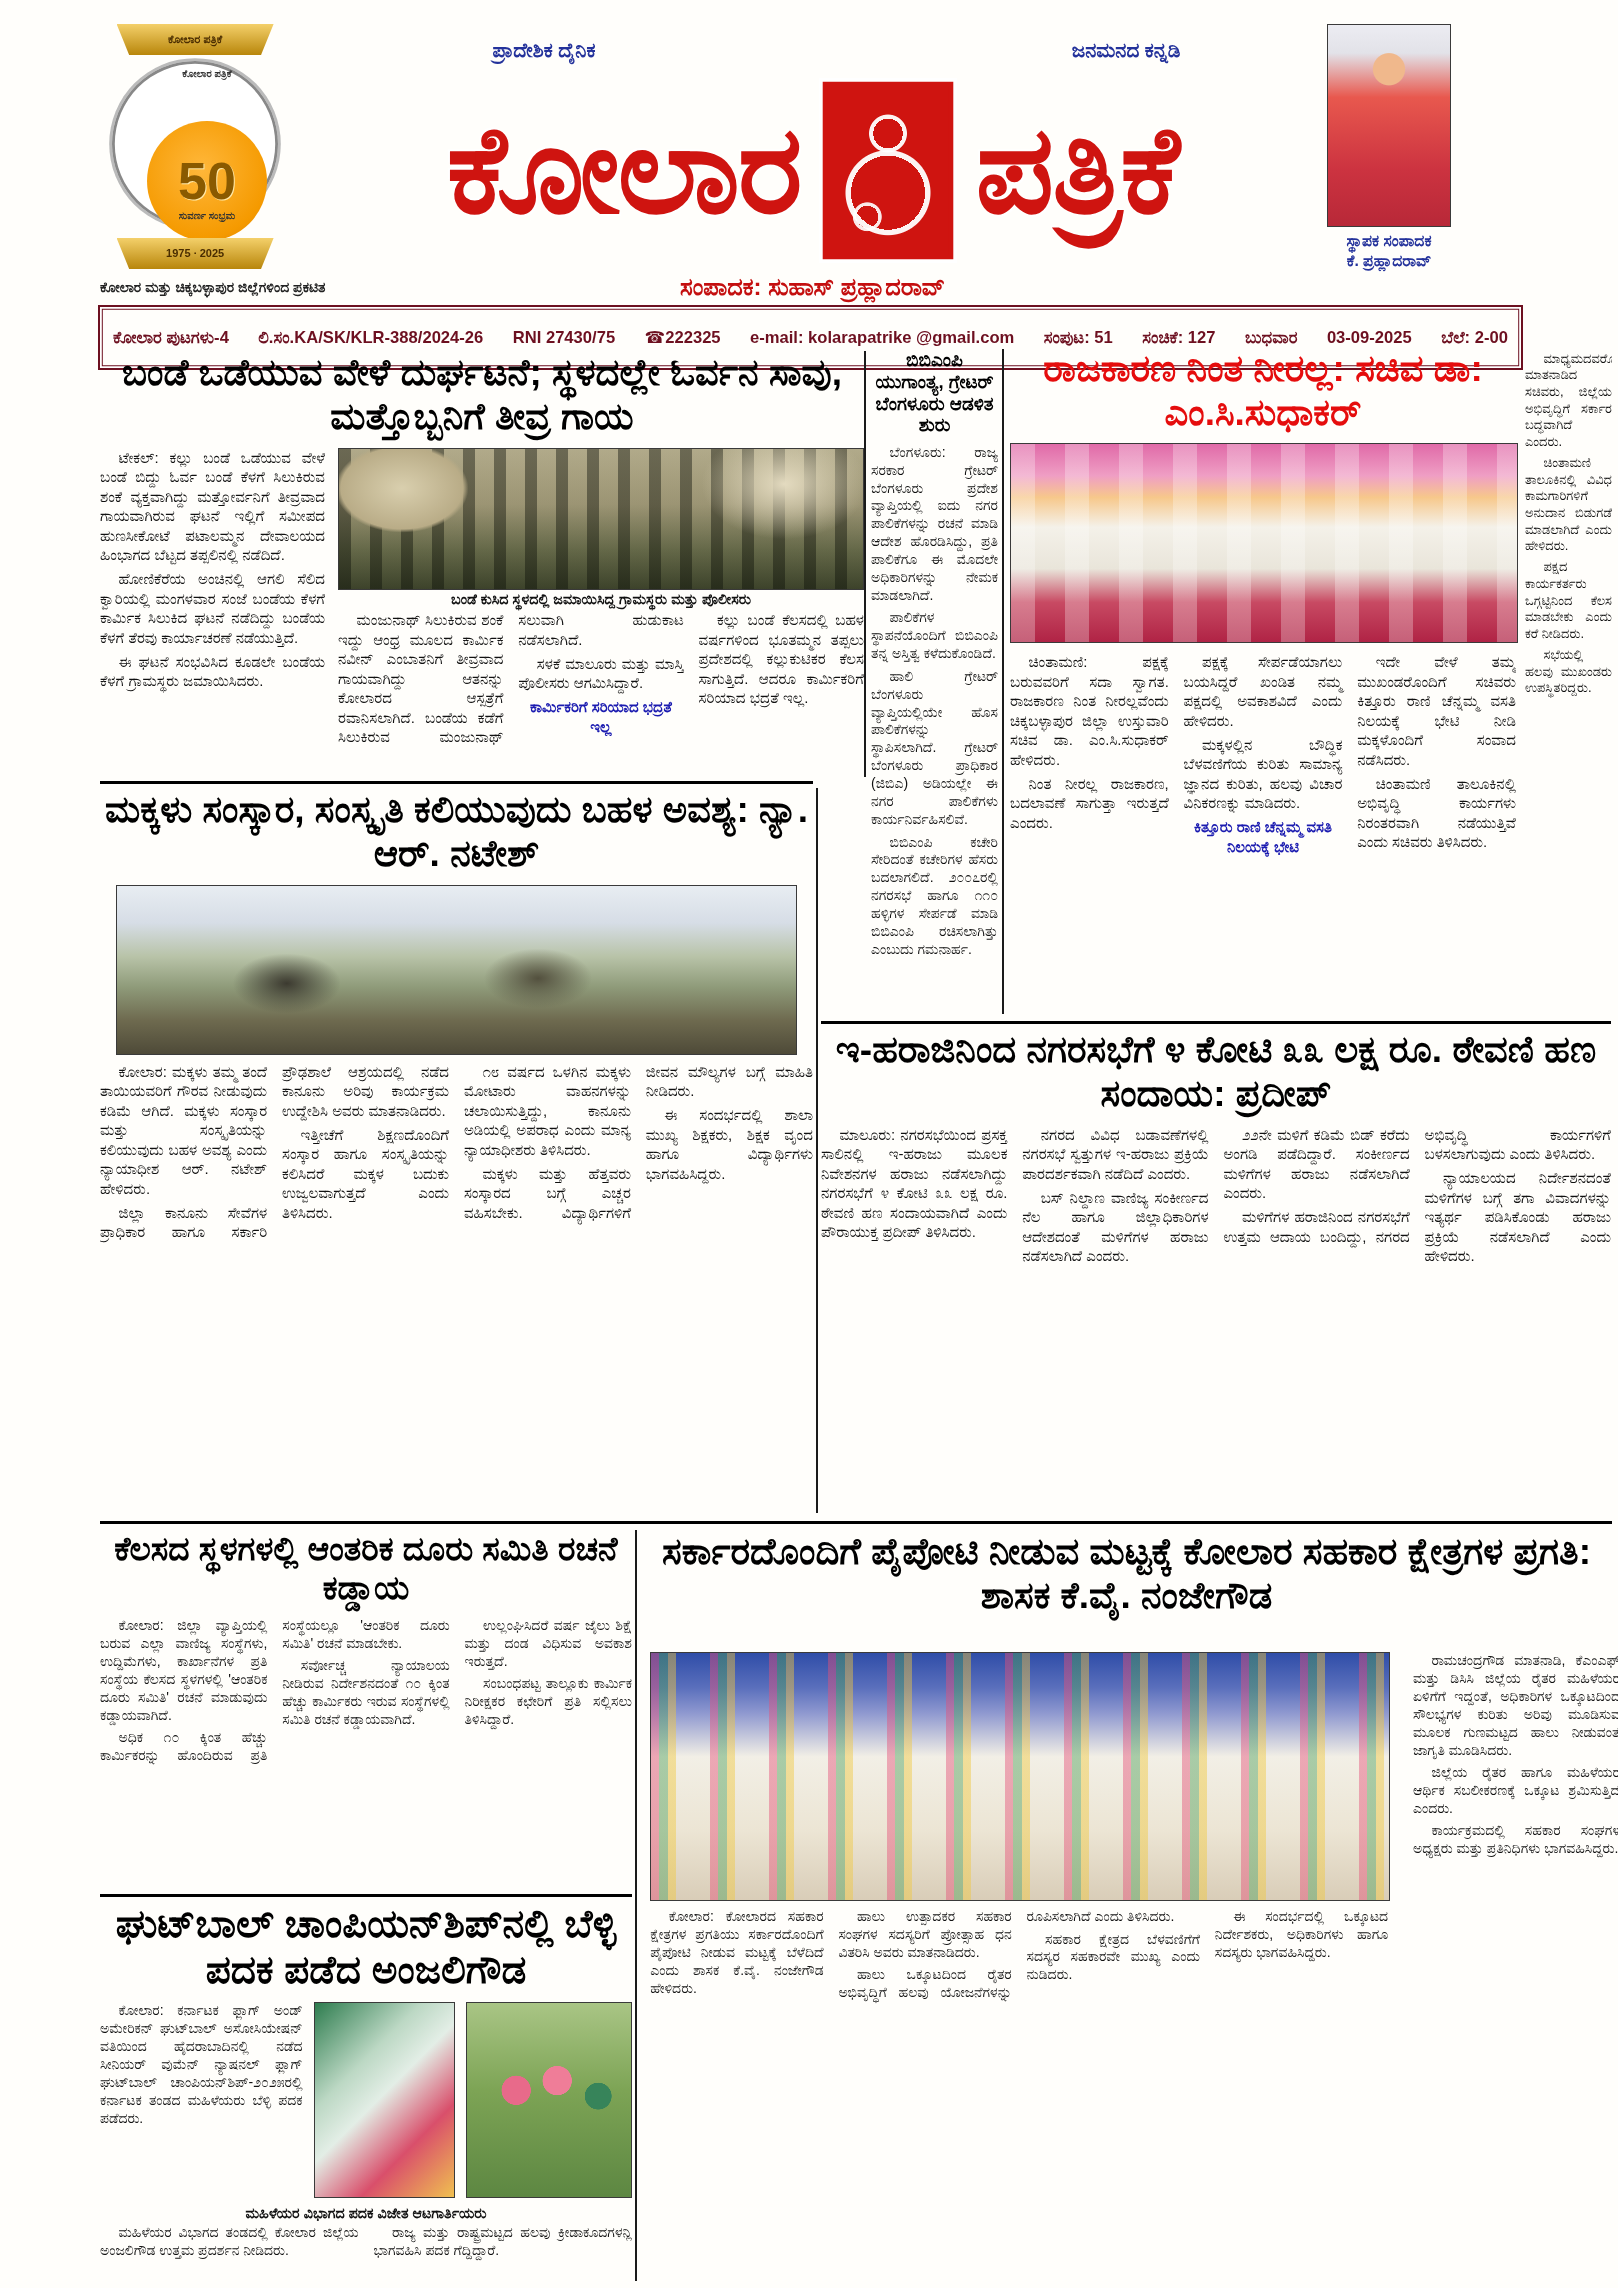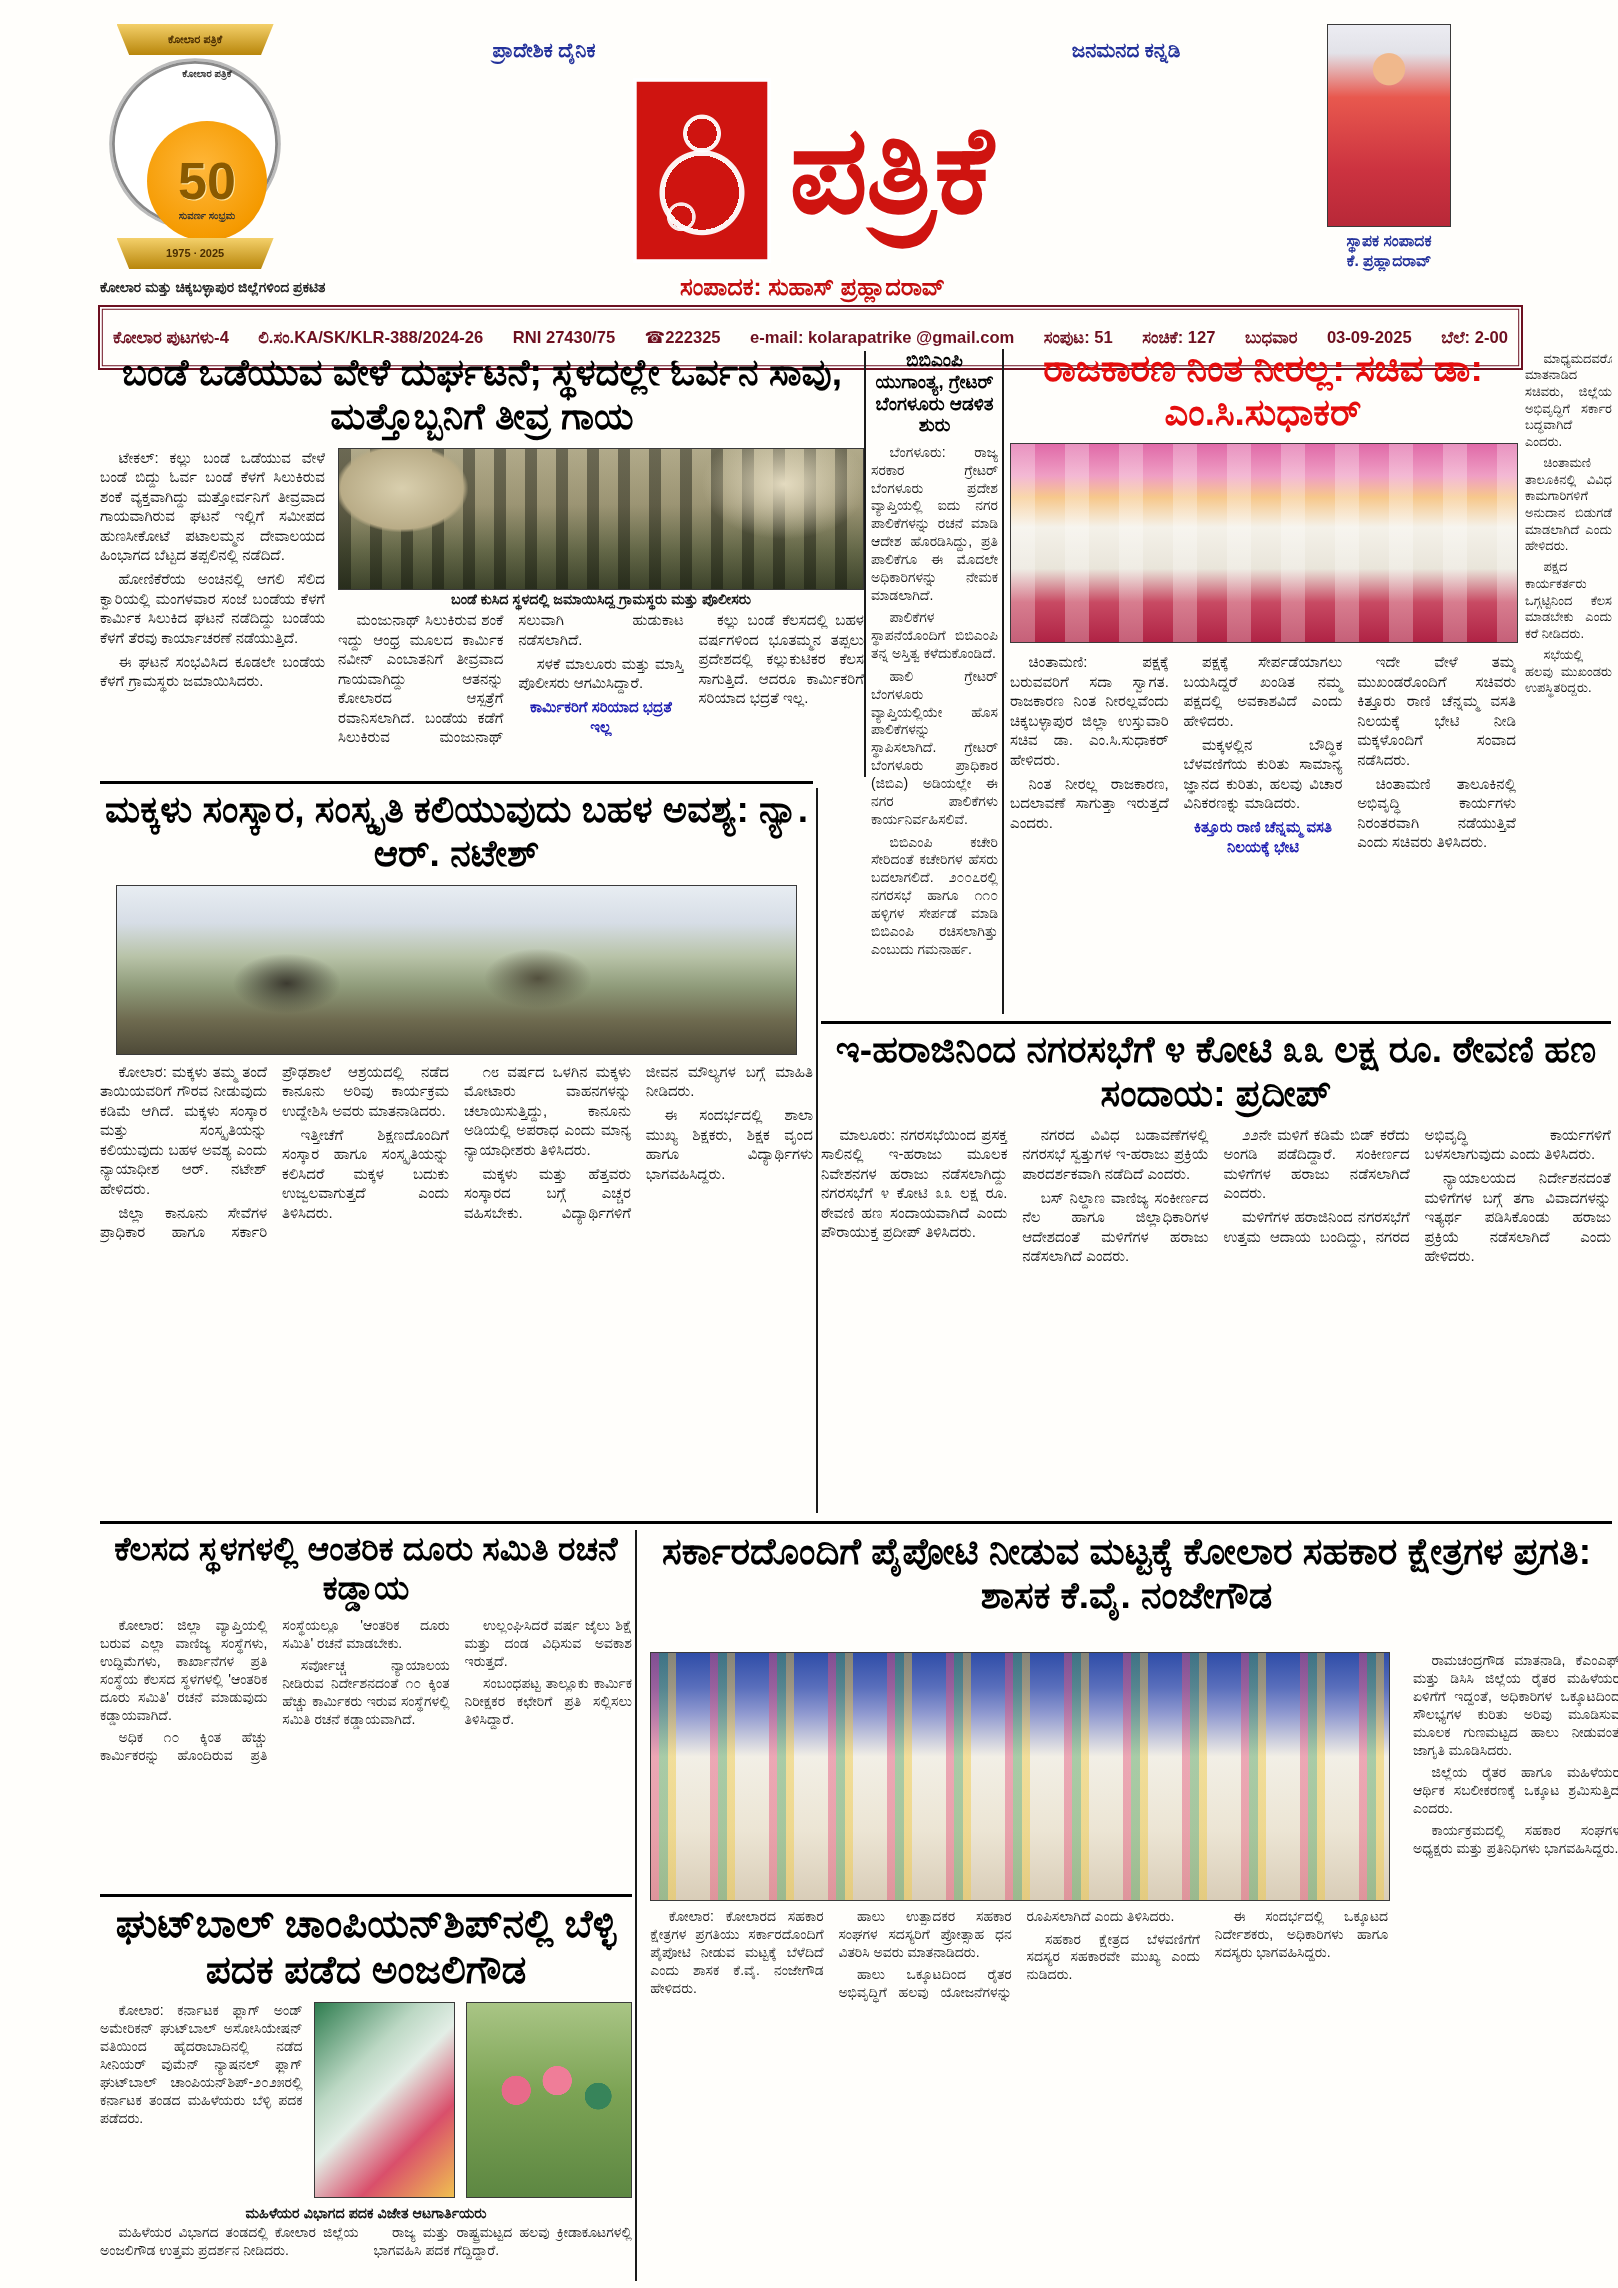--- a/index.html
+++ b/index.html
@@ -92,20 +92,21 @@
       </div>
       <div class="ring-label" style="bottom:5.5px;">ಸುವರ್ಣ ಸಂಭ್ರಮ</div>
     </div>
     <div class="ribbon" style="top:214px;">1975 ∙ 2025</div>
   </div>
 
   <div class="abs tagline" style="left:415px;top:39px;width:258px;">ಪ್ರಾದೇಶಿಕ ದೈನಿಕ</div>
   <div class="abs tagline" style="left:997px;top:39px;width:258px;">ಜನಮನದ ಕನ್ನಡಿ</div>
 
   <div class="abs title-row" style="left:314px;top:72px;width:997px;height:196px;">
+    <span class="title-word">ಕೋಲಾರ</span>
     <span class="emblem"></span>
     <span class="title-word">ಪತ್ರಿಕೆ</span>
   </div>
 
   <div class="abs publish-line" style="left:100px;top:279px;width:443px;">ಕೋಲಾರ ಮತ್ತು ಚಿಕ್ಕಬಳ್ಳಾಪುರ ಜಿಲ್ಲೆಗಳಿಂದ ಪ್ರಕಟಿತ</div>
   <div class="abs editor-line" style="left:517px;top:273px;width:591px;">ಸಂಪಾದಕ: ಸುಹಾಸ್ ಪ್ರಹ್ಲಾದರಾವ್</div>
 
   <div class="abs photo ph-founder" style="left:1327px;top:24px;width:122px;height:201px;"></div>
   <div class="abs founder-cap" style="left:1292px;top:231px;width:194px;">
     <div>ಸ್ಥಾಪಕ ಸಂಪಾದಕ</div>
@@ -238,21 +239,21 @@
     <div style="display:flex;gap:11px;margin-top:9.2px;height:201px;">
       <div class="body-sm fillcol" style="width:203px;">
           <p class="para">ಕೋಲಾರ: ಕರ್ನಾಟಕ ಫ್ಲಾಗ್ ಅಂಡ್ ಅಮೇರಿಕನ್ ಘುಟ್‌ಬಾಲ್ ಅಸೋಸಿಯೇಷನ್ ವತಿಯಿಂದ ಹೈದರಾಬಾದಿನಲ್ಲಿ ನಡೆದ ಸೀನಿಯರ್ ವುಮೆನ್ ನ್ಯಾಷನಲ್ ಫ್ಲಾಗ್ ಘುಟ್‌ಬಾಲ್ ಚಾಂಪಿಯನ್‌ಶಿಪ್-೨೦೨೫ರಲ್ಲಿ ಕರ್ನಾಟಕ ತಂಡದ ಮಹಿಳೆಯರು ಬೆಳ್ಳಿ ಪದಕ ಪಡೆದರು.</p>
         </div>
       <div class="photo ph-medal" style="width:140px;height:194px;"></div>
       <div class="photo ph-run" style="width:164px;height:194px;"></div>
     </div>
     <div class="caption">ಮಹಿಳೆಯರ ವಿಭಾಗದ ಪದಕ ವಿಜೇತ ಆಟಗಾರ್ತಿಯರು</div>
     <div class="body-sm cols-2" style="height:55px;">
         <p class="para">ಮಹಿಳೆಯರ ವಿಭಾಗದ ತಂಡದಲ್ಲಿ ಕೋಲಾರ ಜಿಲ್ಲೆಯ ಅಂಜಲಿಗೌಡ ಉತ್ತಮ ಪ್ರದರ್ಶನ ನೀಡಿದರು.</p>
-        <p class="para">ರಾಜ್ಯ ಮತ್ತು ರಾಷ್ಟ್ರಮಟ್ಟದ ಹಲವು ಕ್ರೀಡಾಕೂಟಗಳಲ್ಲಿ ಭಾಗವಹಿಸಿ ಪದಕ ಗೆದ್ದಿದ್ದಾರೆ.</p>
+        <p class="para">ರಾಜ್ಯ ಮತ್ತು ರಾಷ್ಟ್ರಮಟ್ಟದ ಹಲವು ಕ್ರೀಡಾಕೂದಗಳನ್ಲಿ ಭಾಗವಹಿಸಿ ಪದಕ ಗೆದ್ದಿದ್ದಾರೆ.</p>
       </div>
   </div>
 
   <div class="vrule abs" style="left:864px;top:351px;height:426px;"></div>
   <div class="vrule abs" style="left:1002px;top:349px;height:665px;"></div>
   <div class="vrule abs" style="left:816px;top:788px;height:725px;"></div>
   <div class="vrule abs" style="left:635px;top:1530px;height:751px;"></div>
 
 </div>
 

